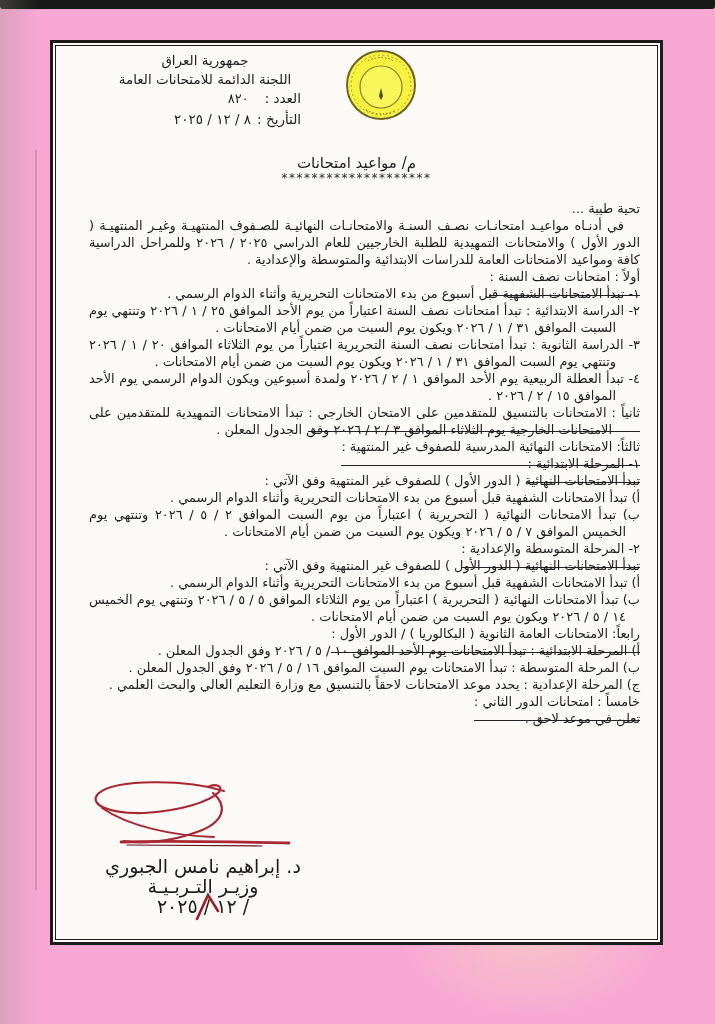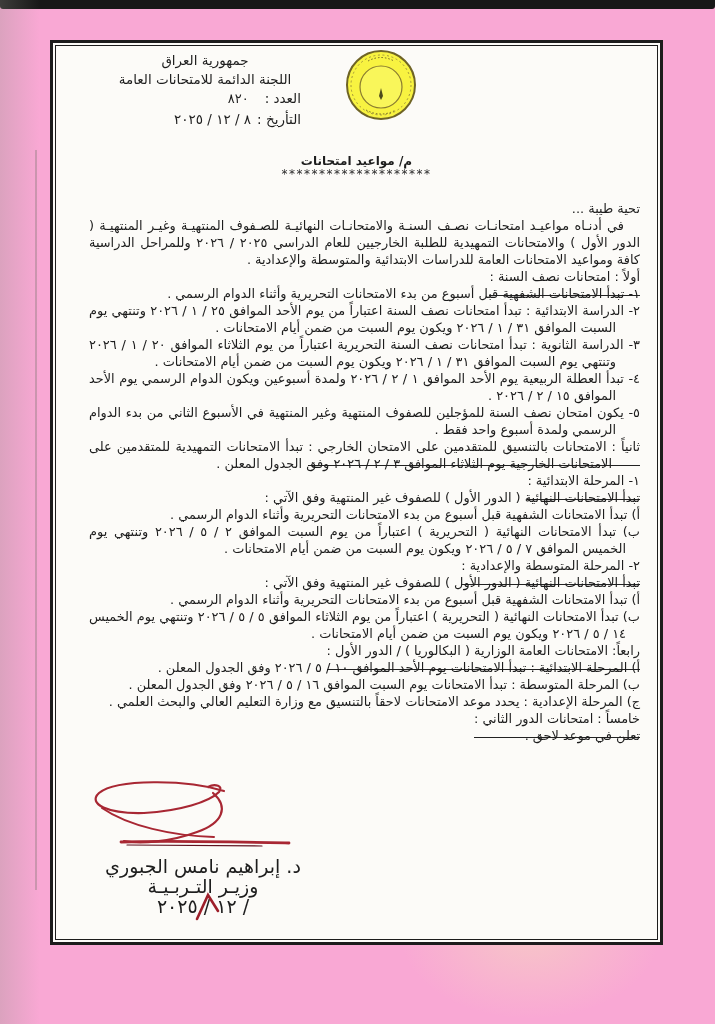--- a/index.html
+++ b/index.html
@@ -21,21 +21,21 @@
 
   .agency{position:absolute;left:44px;top:4px;width:208px;text-align:center;
     font-size:13.5px;line-height:18.5px;}
   .agency .meta-line{text-align:right;padding-right:8px;margin-top:1px;}
   .agency .num{font-size:13px;letter-spacing:3px;margin-right:16px;}
   .agency .num2{margin-right:6px;}
 
   .emblem{position:absolute;left:287px;top:1px;width:74px;height:74px;}
 
   .subject{position:absolute;left:0;right:0;top:107px;text-align:center;}
-  .subject .title{font-size:12px;font-weight:bold;}
+  .subject .title{font-size:15px;}
   .subject .stars{font-size:12px;letter-spacing:1.5px;line-height:13px;color:#2a2a2a;}
 
   .body-text{position:absolute;top:153px;right:16px;left:32px;
     font-size:12.9px;line-height:17px;text-align:justify;}
   .body-text p{margin:0;}
   .greet{text-align:right;}
   .intro{text-indent:16px;}
   .head{text-align:right;}
   .u{border-bottom:1px solid #222;padding-bottom:11px;}
   .hang1{padding-right:24px;text-indent:-24px;}
@@ -86,35 +86,35 @@
 
       <div class="body-text">
         <p class="greet">تحية طيبة ...</p>
         <p class="intro">في أدنـاه مواعيـد امتحانـات نصـف السنـة والامتحانـات النهائيـة للصـفوف المنتهيـة وغيـر المنتهيـة ( الدور الأول ) والامتحانات التمهيدية للطلبة الخارجيين للعام الدراسي ٢٠٢٥ / ٢٠٢٦ وللمراحل الدراسية كافة ومواعيد الامتحانات العامة للدراسات الابتدائية والمتوسطة والإعدادية .</p>
 
         <p class="head"><span class="u">أولاً : امتحانات نصف السنة :</span></p>
         <p class="hang1">١- تبدأ الامتحانات الشفهية قبل أسبوع من بدء الامتحانات التحريرية وأثناء الدوام الرسمي .</p>
         <p class="hang1">٢- الدراسة الابتدائية : تبدأ امتحانات نصف السنة اعتباراً من يوم الأحد الموافق ٢٥ / ١ / ٢٠٢٦ وتنتهي يوم السبت الموافق ٣١ / ١ / ٢٠٢٦ ويكون يوم السبت من ضمن أيام الامتحانات .</p>
         <p class="hang1">٣- الدراسة الثانوية : تبدأ امتحانات نصف السنة التحريرية اعتباراً من يوم الثلاثاء الموافق ٢٠ / ١ / ٢٠٢٦ وتنتهي يوم السبت الموافق ٣١ / ١ / ٢٠٢٦ ويكون يوم السبت من ضمن أيام الامتحانات .</p>
         <p class="hang1">٤- تبدأ العطلة الربيعية يوم الأحد الموافق ١ / ٢ / ٢٠٢٦ ولمدة أسبوعين ويكون الدوام الرسمي يوم الأحد الموافق ١٥ / ٢ / ٢٠٢٦ .</p>
-        <p class="hang1">٥- يكون امتحان نصف السنة للمؤجلين للصفوف المنتهية وغير المنتهية في الأسبوع الثاني من بدء الدوام الرسمي ولمدة أسبوع واحد فقط .</p>
 
         <p class="hang2"><span class="u">ثانياً : الامتحانات بالتنسيق للمتقدمين على الامتحان الخارجي :</span><span> تبدأ الامتحانات التمهيدية للمتقدمين على الامتحانات الخارجية يوم الثلاثاء الموافق ٣ / ٢ / ٢٠٢٦ وفق الجدول المعلن .</span></p>
 
+        <p class="head"><span class="u">ثالثاً: الامتحانات النهائية المدرسية للصفوف غير المنتهية :</span></p>
         <p class="head"><span class="u">١- المرحلة الابتدائية :</span></p>
         <p>تبدأ الامتحانات النهائية ( الدور الأول ) للصفوف غير المنتهية وفق الآتي :</p>
         <p class="hangA">أ) تبدأ الامتحانات الشفهية قبل أسبوع من بدء الامتحانات التحريرية وأثناء الدوام الرسمي .</p>
         <p class="hangA">ب) تبدأ الامتحانات النهائية ( التحريرية ) اعتباراً من يوم السبت الموافق ٢ / ٥ / ٢٠٢٦ وتنتهي يوم الخميس الموافق ٧ / ٥ / ٢٠٢٦ ويكون يوم السبت من ضمن أيام الامتحانات .</p>
 
         <p class="head"><span class="u">٢- المرحلة المتوسطة والإعدادية :</span></p>
         <p>تبدأ الامتحانات النهائية ( الدور الأول ) للصفوف غير المنتهية وفق الآتي :</p>
         <p class="hangA">أ) تبدأ الامتحانات الشفهية قبل أسبوع من بدء الامتحانات التحريرية وأثناء الدوام الرسمي .</p>
         <p class="hangA">ب) تبدأ الامتحانات النهائية ( التحريرية ) اعتباراً من يوم الثلاثاء الموافق ٥ / ٥ / ٢٠٢٦ وتنتهي يوم الخميس ١٤ / ٥ / ٢٠٢٦ ويكون يوم السبت من ضمن أيام الامتحانات .</p>
 
-        <p class="head"><span class="u">رابعاً: الامتحانات العامة الوزارية ( البكالوريا ) / الدور الأول :</span></p>
+        <p class="head"><span class="u">رابعاً: الامتحانات العامة الثانوية ( البكالوريا ) / الدور الأول :</span></p>
         <p class="hangA">أ) المرحلة الابتدائية : تبدأ الامتحانات يوم الأحد الموافق ١٠ / ٥ / ٢٠٢٦ وفق الجدول المعلن .</p>
         <p class="hangA">ب) المرحلة المتوسطة : تبدأ الامتحانات يوم السبت الموافق ١٦ / ٥ / ٢٠٢٦ وفق الجدول المعلن .</p>
         <p class="hangA">ج) المرحلة الإعدادية : يحدد موعد الامتحانات لاحقاً بالتنسيق مع وزارة التعليم العالي والبحث العلمي .</p>
 
         <p class="head"><span class="u">خامساً : امتحانات الدور الثاني :</span></p>
         <p>تعلن في موعد لاحق .</p>
       </div>
 
       <div class="signature">
         <div>د. إبراهيم نامس الجبوري</div>

